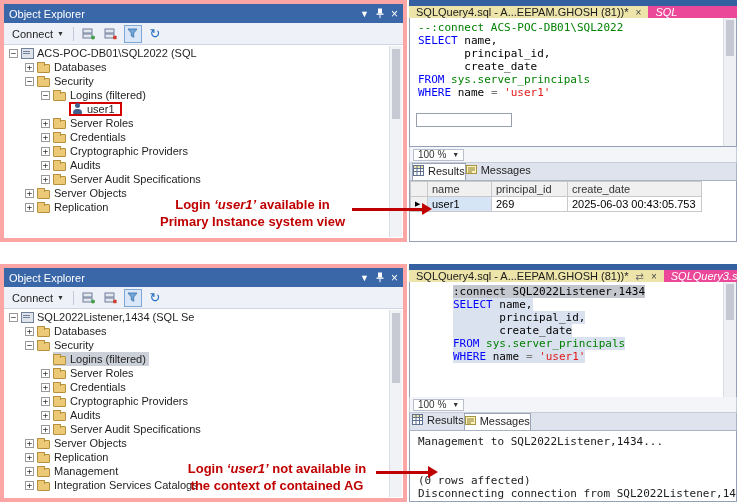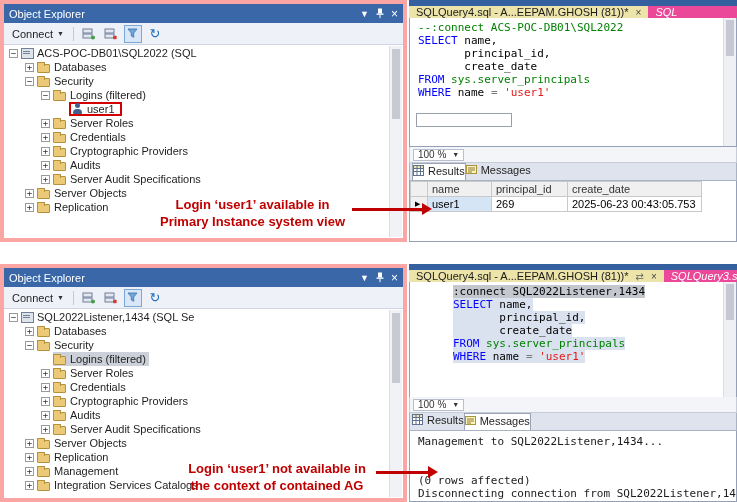--- a/index.html
+++ b/index.html
@@ -93,21 +93,21 @@
   .cell-sel{background:#d6e5f6;border:1px solid #6f94bd;}
 
   .msgswrap{position:absolute;left:0;right:0;bottom:0;background:#fff;border:1px solid #93a0b8;border-top:none;padding:4px 0 0 8px;overflow:hidden;}
   #panel-bottom .msgswrap{top:167px;}
   .msg-line{height:13px;line-height:13px;font-family:"DejaVu Sans Mono",monospace;font-size:11px;white-space:pre;color:#1a1a1a;}
 
   
   .annot{position:absolute;color:#c00000;font-weight:bold;font-size:13px;line-height:17px;text-align:center;z-index:5;}
   #panel-top .annot{left:140px;top:196px;width:225px;}
   #panel-bottom .annot{left:168px;top:196px;width:218px;}
-  .annot .u{}
+  .annot .u{font-style:italic;}
   .rarrow{position:absolute;height:12px;z-index:5;}
   #panel-top .rarrow{left:352px;top:203px;width:80px;}
   #panel-bottom .rarrow{left:376px;top:202px;width:62px;}
   .rline{position:absolute;left:0;right:8px;top:5px;height:3px;background:#c00000;}
   .rhead{position:absolute;right:0;top:0;width:0;height:0;border-left:10px solid #c00000;border-top:6px solid transparent;border-bottom:6px solid transparent;}
 </style>
 </head>
 <body>
 
 <div id="canvas">
@@ -303,21 +303,21 @@
               <tr>
             <th class="rowsel"></th>
             <th class="w-name">name</th>
             <th class="w-pid">principal_id</th>
             <th class="w-date">create_date</th>
           </tr>
           <tr>
             <td class="rowsel">▶</td>
             <td class="cell-sel">user1</td>
             <td>269</td>
-            <td>2025-06-23 00:43:05.753</td>
+            <td>2025-06-03 00:43:05.753</td>
           </tr>
         </tbody>
           </table>
       </div>
     </div>
 
     <div class="annot">
       <div><span>Login </span><span class="u">‘user1’</span><span> available in</span></div>
       <div>Primary Instance system view</div>
     </div>

